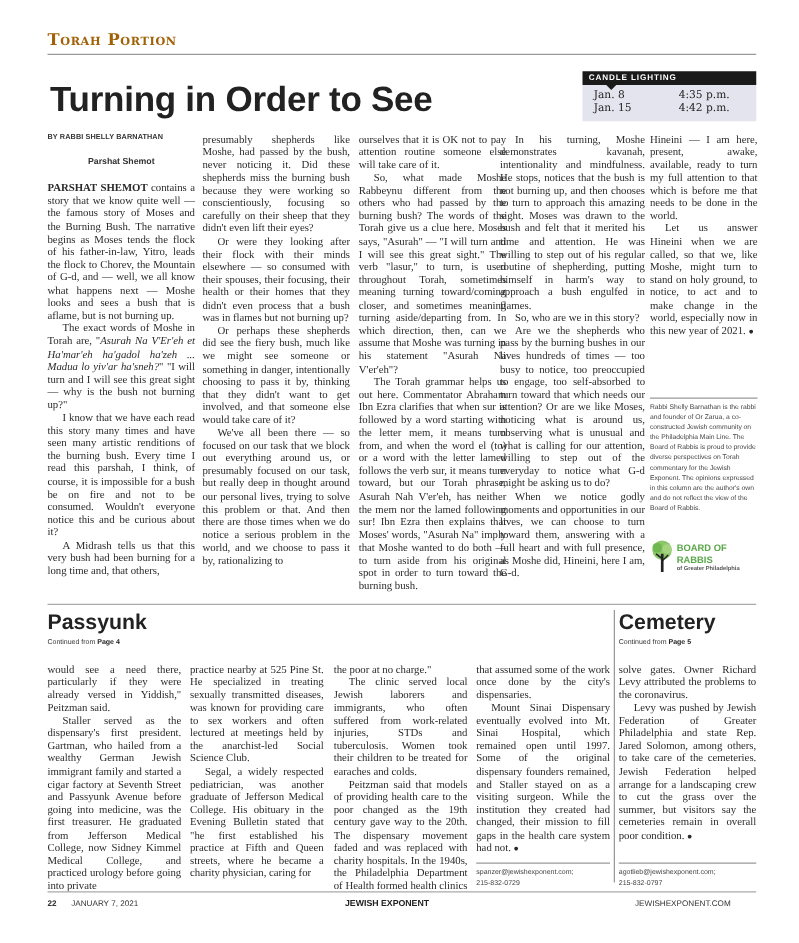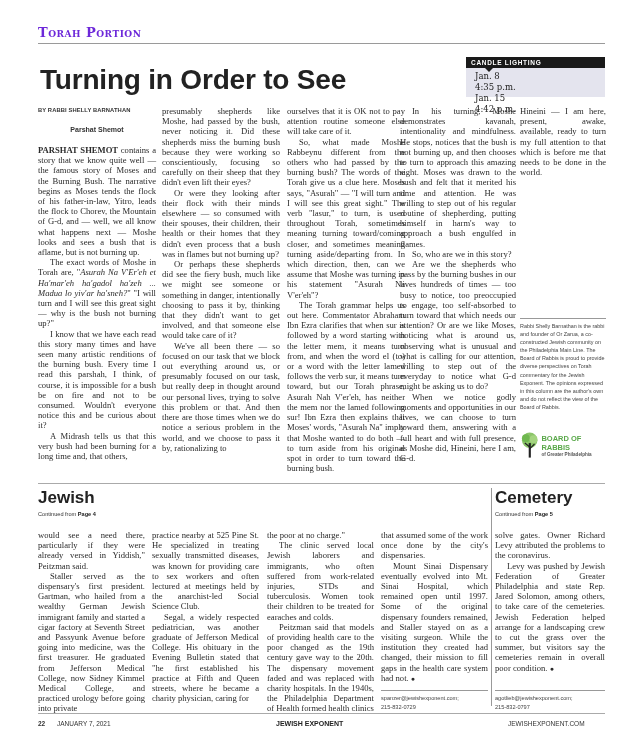--- a/index.html
+++ b/index.html
@@ -2,32 +2,32 @@
 <html><head>
 <meta charset="utf-8">
 <style>
   * { box-sizing: border-box; margin: 0; padding: 0; }
   html, body { width: 639px; height: 754px; background: #ffffff; overflow: hidden; }
   body { position: relative; font-family: "Liberation Serif", serif; color: #222; }
 
   .section-header { position: absolute; left: 38px; top: 28px; width: 567px; height: 16px;
     border-bottom: 1px solid #9a9a9a; }
   .section-header span { font-family: "DejaVu Serif", serif; font-weight: bold; font-size: 13px;
-    letter-spacing: 0.5px; color: #6d28d9; font-variant: small-caps; position: absolute; top: -3px; left: 0; }
+    letter-spacing: 0.5px; color: #a16207; font-variant: small-caps; position: absolute; top: -3px; left: 0; }
 
   .headline { position: absolute; left: 40px; top: 64px; font-family: "Liberation Sans", sans-serif;
     font-weight: bold; font-size: 28px; color: #222; letter-spacing: -0.2px; }
 
   .candle-box { position: absolute; left: 466px; top: 57px; width: 139px; height: 40px; }
   .candle-head { background: #1a1a1a; color: #fff; font-family: "Liberation Sans", sans-serif;
     font-weight: bold; font-size: 6.5px; letter-spacing: 0.7px; height: 11px; line-height: 11px; padding-left: 5px; position: relative; }
   .candle-head:after { content: ""; position: absolute; left: 19px; bottom: -4px; border-left: 4px solid transparent;
     border-right: 4px solid transparent; border-top: 4px solid #1a1a1a; }
   .candle-body { background: #e4e4ee; height: 29px; padding: 3px 0 0 9px; }
-  .candle-row { display: flex; font-family: "DejaVu Serif", serif; font-size: 8.5px; line-height: 11px; color: #222; flex-direction: column; }
+  .candle-row { display: flex; font-family: "DejaVu Serif", serif; font-size: 8.5px; line-height: 11px; color: #222; }
   .candle-row .d { width: 68px; }
 
   .col { position: absolute; font-size: 8.6px; line-height: 10.2px; color: #2a2a2a; text-align: justify; }
   .col p { text-indent: 12px; }
   .col p.noindent { text-indent: 0; }
   .byline { position: absolute; left: 38px; top: 107px; font-family: "Liberation Sans", sans-serif;
     font-weight: bold; font-size: 5.8px; color: #333; letter-spacing: 0.1px; }
   .parsha { position: absolute; left: 38px; top: 126px; width: 118px; text-align: center; font-family: "Liberation Sans", sans-serif;
     font-weight: bold; font-size: 7px; color: #333; }
   .lead { font-weight: bold; }
@@ -81,61 +81,62 @@
 
 <div class="col" style="left:38px; top:145px; width:118px;">
   <p class="noindent"><span class="lead">PARSHAT SHEMOT</span><span> contains a story that we know quite well — the famous story of Moses and the Burning Bush. The narrative begins as Moses tends the flock of his father-in-law, Yitro, leads the flock to Chorev, the Mountain of G-d, and — well, we all know what happens next — Moshe looks and sees a bush that is aflame, but is not burning up.</span></p>
   <p><span>The exact words of Moshe in Torah are, "</span><i>Asurah Na V'Er'eh et Ha'mar'eh ha'gadol ha'zeh ... Madua lo yiv'ar ha'sneh?</i><span>" "I will turn and I will see this great sight — why is the bush not burning up?"</span></p>
   <p>I know that we have each read this story many times and have seen many artistic renditions of the burning bush. Every time I read this parshah, I think, of course, it is impossible for a bush be on fire and not to be consumed. Wouldn't everyone notice this and be curious about it?</p>
   <p>A Midrash tells us that this very bush had been burning for a long time and, that others,</p>
 </div>
 
 <div class="col" style="left:162px; top:106px; width:118px;">
   <p class="noindent">presumably shepherds like Moshe, had passed by the bush, never noticing it. Did these shepherds miss the burning bush because they were working so conscientiously, focusing so carefully on their sheep that they didn't even lift their eyes?</p>
-  <p>Or were they looking after their flock with their minds elsewhere — so consumed with their spouses, their children, their health or their homes that they didn't even process that a bush was in flames but not burning up?</p>
+  <p>Or were they looking after their flock with their minds elsewhere — so consumed with their spouses, their focusing, their health or their homes that they didn't even process that a bush was in flames but not burning up?</p>
   <p>Or perhaps these shepherds did see the fiery bush, much like we might see someone or something in danger, intentionally choosing to pass it by, thinking that they didn't want to get involved, and that someone else would take care of it?</p>
   <p>We've all been there — so focused on our task that we block out everything around us, or presumably focused on our task, but really deep in thought around our personal lives, trying to solve this problem or that. And then there are those times when we do notice a serious problem in the world, and we choose to pass it by, rationalizing to</p>
 </div>
 
 <div class="col" style="left:287px; top:106px; width:118px;">
   <p class="noindent">ourselves that it is OK not to pay attention routine someone else will take care of it.</p>
   <p>So, what made Moshe Rabbeynu different from the others who had passed by the burning bush? The words of the Torah give us a clue here. Moses says, "Asurah" — "I will turn and I will see this great sight." The verb "lasur," to turn, is used throughout Torah, sometimes meaning turning toward/coming closer, and sometimes meaning turning aside/departing from. In which direction, then, can we assume that Moshe was turning in his statement "Asurah Na V'er'eh"?</p>
   <p>The Torah grammar helps us out here. Commentator Abraham Ibn Ezra clarifies that when sur is followed by a word starting with the letter mem, it means turn from, and when the word el (to) or a word with the letter lamed follows the verb sur, it means turn toward, but our Torah phrase, Asurah Nah V'er'eh, has neither the mem nor the lamed following sur! Ibn Ezra then explains that Moses' words, "Asurah Na" imply that Moshe wanted to do both — to turn aside from his original spot in order to turn toward the burning bush.</p>
 </div>
 
 <div class="col" style="left:400px; top:106px; width:116px;">
   <p>In his turning, Moshe demonstrates kavanah, intentionality and mindfulness. He stops, notices that the bush is not burning up, and then chooses to turn to approach this amazing sight. Moses was drawn to the bush and felt that it merited his time and attention. He was willing to step out of his regular routine of shepherding, putting himself in harm's way to approach a bush engulfed in flames.</p>
   <p>So, who are we in this story?</p>
   <p>Are we the shepherds who pass by the burning bushes in our lives hundreds of times — too busy to notice, too preoccupied to engage, too self-absorbed to turn toward that which needs our attention? Or are we like Moses, noticing what is around us, observing what is unusual and what is calling for our attention, willing to step out of the everyday to notice what G-d might be asking us to do?</p>
   <p>When we notice godly moments and opportunities in our lives, we can choose to turn toward them, answering with a full heart and with full presence, as Moshe did, Hineini, here I am, G-d.</p>
 </div>
 
 <div class="col" style="left:520px; top:106px; width:86px;">
   <p class="noindent">Hineini — I am here, present, awake, available, ready to turn my full attention to that which is before me that needs to be done in the world.</p>
+  <p><span>Let us answer Hineini when we are called, so that we, like Moshe, might turn to stand on holy ground, to notice, to act and to make change in the world, especially now in this new year of 2021.</span> <span class="dot">●</span></p>
 </div>
 
 <div class="bio">Rabbi Shelly Barnathan is the rabbi and founder of Or Zarua, a co-constructed Jewish community on the Philadelphia Main Line. The Board of Rabbis is proud to provide diverse perspectives on Torah commentary for the Jewish Exponent. The opinions expressed in this column are the author's own and do not reflect the view of the Board of Rabbis.</div>
 
 <div class="logo">
   <svg viewBox="0 0 20 28">
     <circle cx="10" cy="9" r="8" fill="#8cc56a"></circle>
     <circle cx="6" cy="7" r="4" fill="#6fb84f"></circle>
     <circle cx="14" cy="8" r="4" fill="#a4d47f"></circle>
     <rect x="9" y="12" width="2.2" height="15" fill="#222"></rect>
     <path d="M10 16 L5 12 M10 18 L15 13" stroke="#222" stroke-width="1.2"></path>
   </svg>
   <div class="txt">
     <div class="t1">BOARD OF RABBIS</div>
     <div class="t2">of Greater Philadelphia</div>
   </div>
 </div>
 
 <div class="divider" style="left:38px; top:483px; width:567px;"></div>
 
-<div class="sect-title" style="left:38px; top:488px;">Jewish</div>
+<div class="sect-title" style="left:38px; top:488px;">Passyunk</div>
 <div class="cont" style="left:38px; top:511px;">
   <span>Continued from </span><b>Page 4</b>
 </div>
 
 <div class="col" style="left:38px; top:530px; width:107px;">
   <p class="noindent">would see a need there, particularly if they were already versed in Yiddish," Peitzman said.</p>
   <p>Staller served as the dispensary's first president. Gartman, who hailed from a wealthy German Jewish immigrant family and started a cigar factory at Seventh Street and Passyunk Avenue before going into medicine, was the first treasurer. He graduated from Jefferson Medical College, now Sidney Kimmel Medical College, and practiced urology before going into private</p>
 </div>
 <div class="col" style="left:152px; top:530px; width:107px;">
   <p class="noindent">practice nearby at 525 Pine St. He specialized in treating sexually transmitted diseases, was known for providing care to sex workers and often lectured at meetings held by the anarchist-led Social Science Club.</p>

